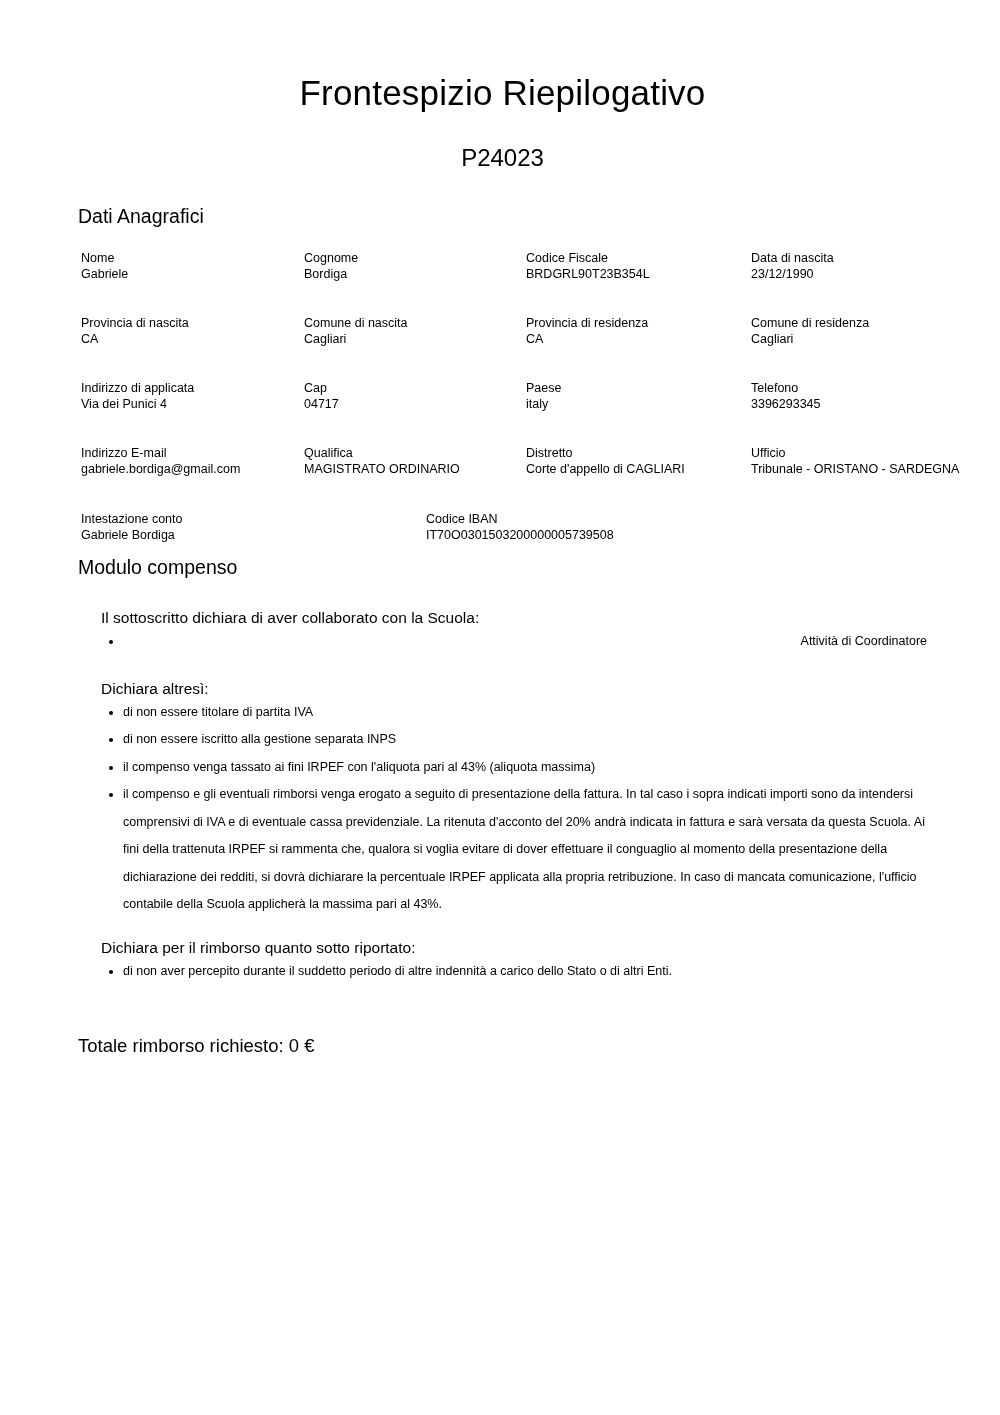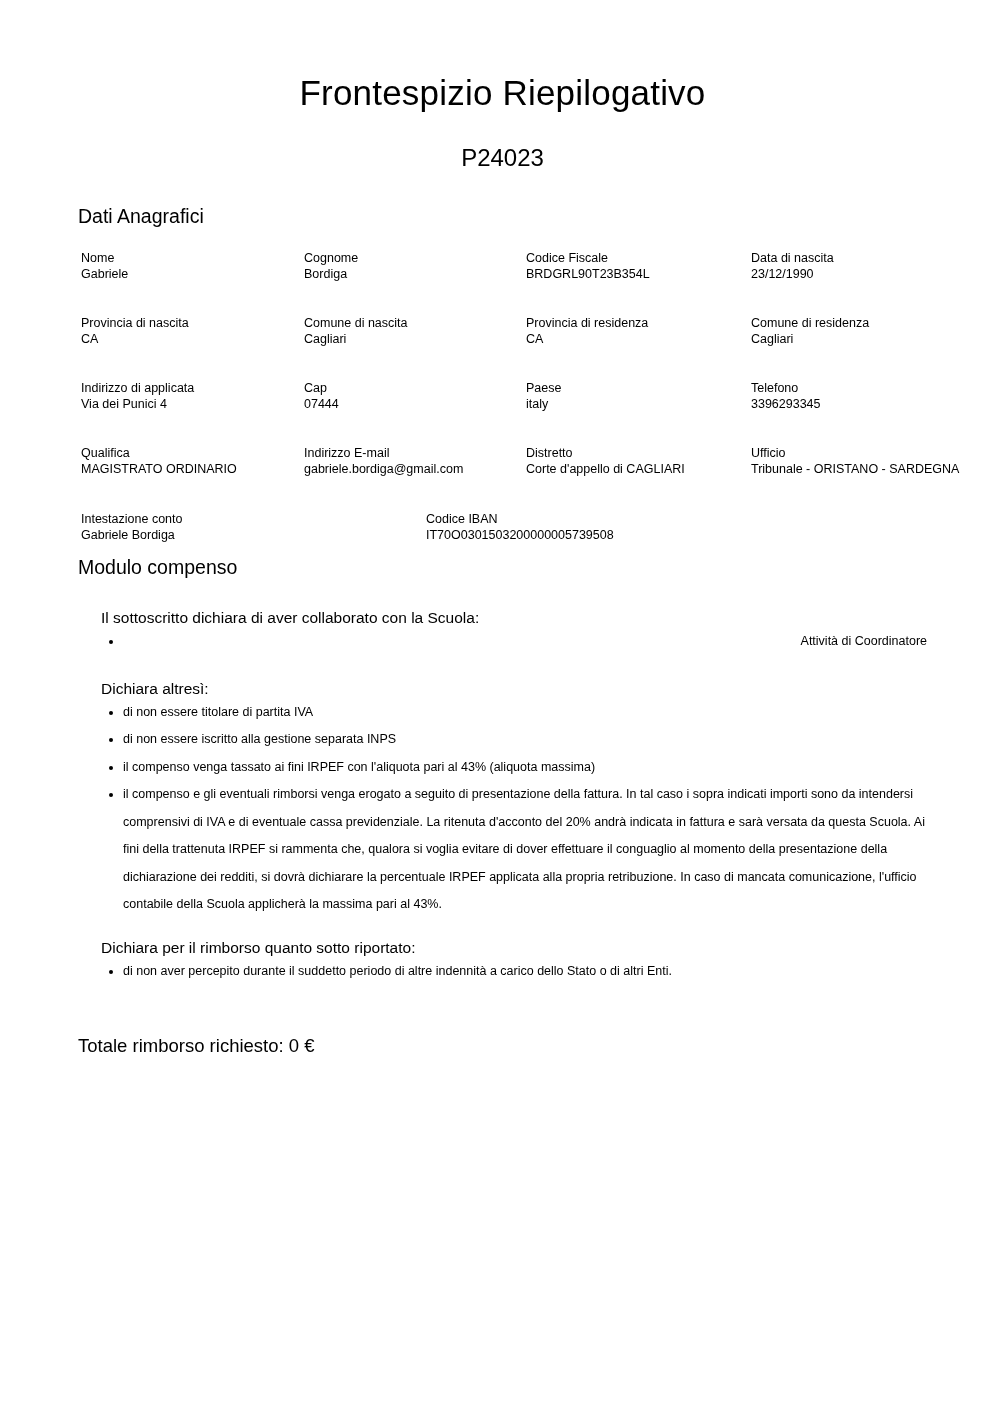--- a/index.html
+++ b/index.html
@@ -154,41 +154,41 @@
         <div class="field-value">Cagliari</div>
       </div>
 
       <div class="field">
         <div class="field-label">Indirizzo di applicata</div>
         <div class="field-value">Via dei Punici 4</div>
       </div>
 
       <div class="field">
         <div class="field-label">Cap</div>
-        <div class="field-value">07444</div>
+        <div class="field-value">04717</div>
       </div>
 
       <div class="field">
         <div class="field-label">Paese</div>
         <div class="field-value">italy</div>
       </div>
 
       <div class="field">
         <div class="field-label">Telefono</div>
         <div class="field-value">3396293345</div>
       </div>
 
       <div class="field">
+        <div class="field-label">Indirizzo E-mail</div>
+        <div class="field-value">gabriele.bordiga@gmail.com</div>
+      </div>
+
+      <div class="field">
         <div class="field-label">Qualifica</div>
         <div class="field-value">MAGISTRATO ORDINARIO</div>
-      </div>
-
-      <div class="field">
-        <div class="field-label">Indirizzo E-mail</div>
-        <div class="field-value">gabriele.bordiga@gmail.com</div>
       </div>
 
       <div class="field">
         <div class="field-label">Distretto</div>
         <div class="field-value">Corte d'appello di CAGLIARI</div>
       </div>
 
       <div class="field">
         <div class="field-label">Ufficio</div>
         <div class="field-value">Tribunale - ORISTANO - SARDEGNA</div>

